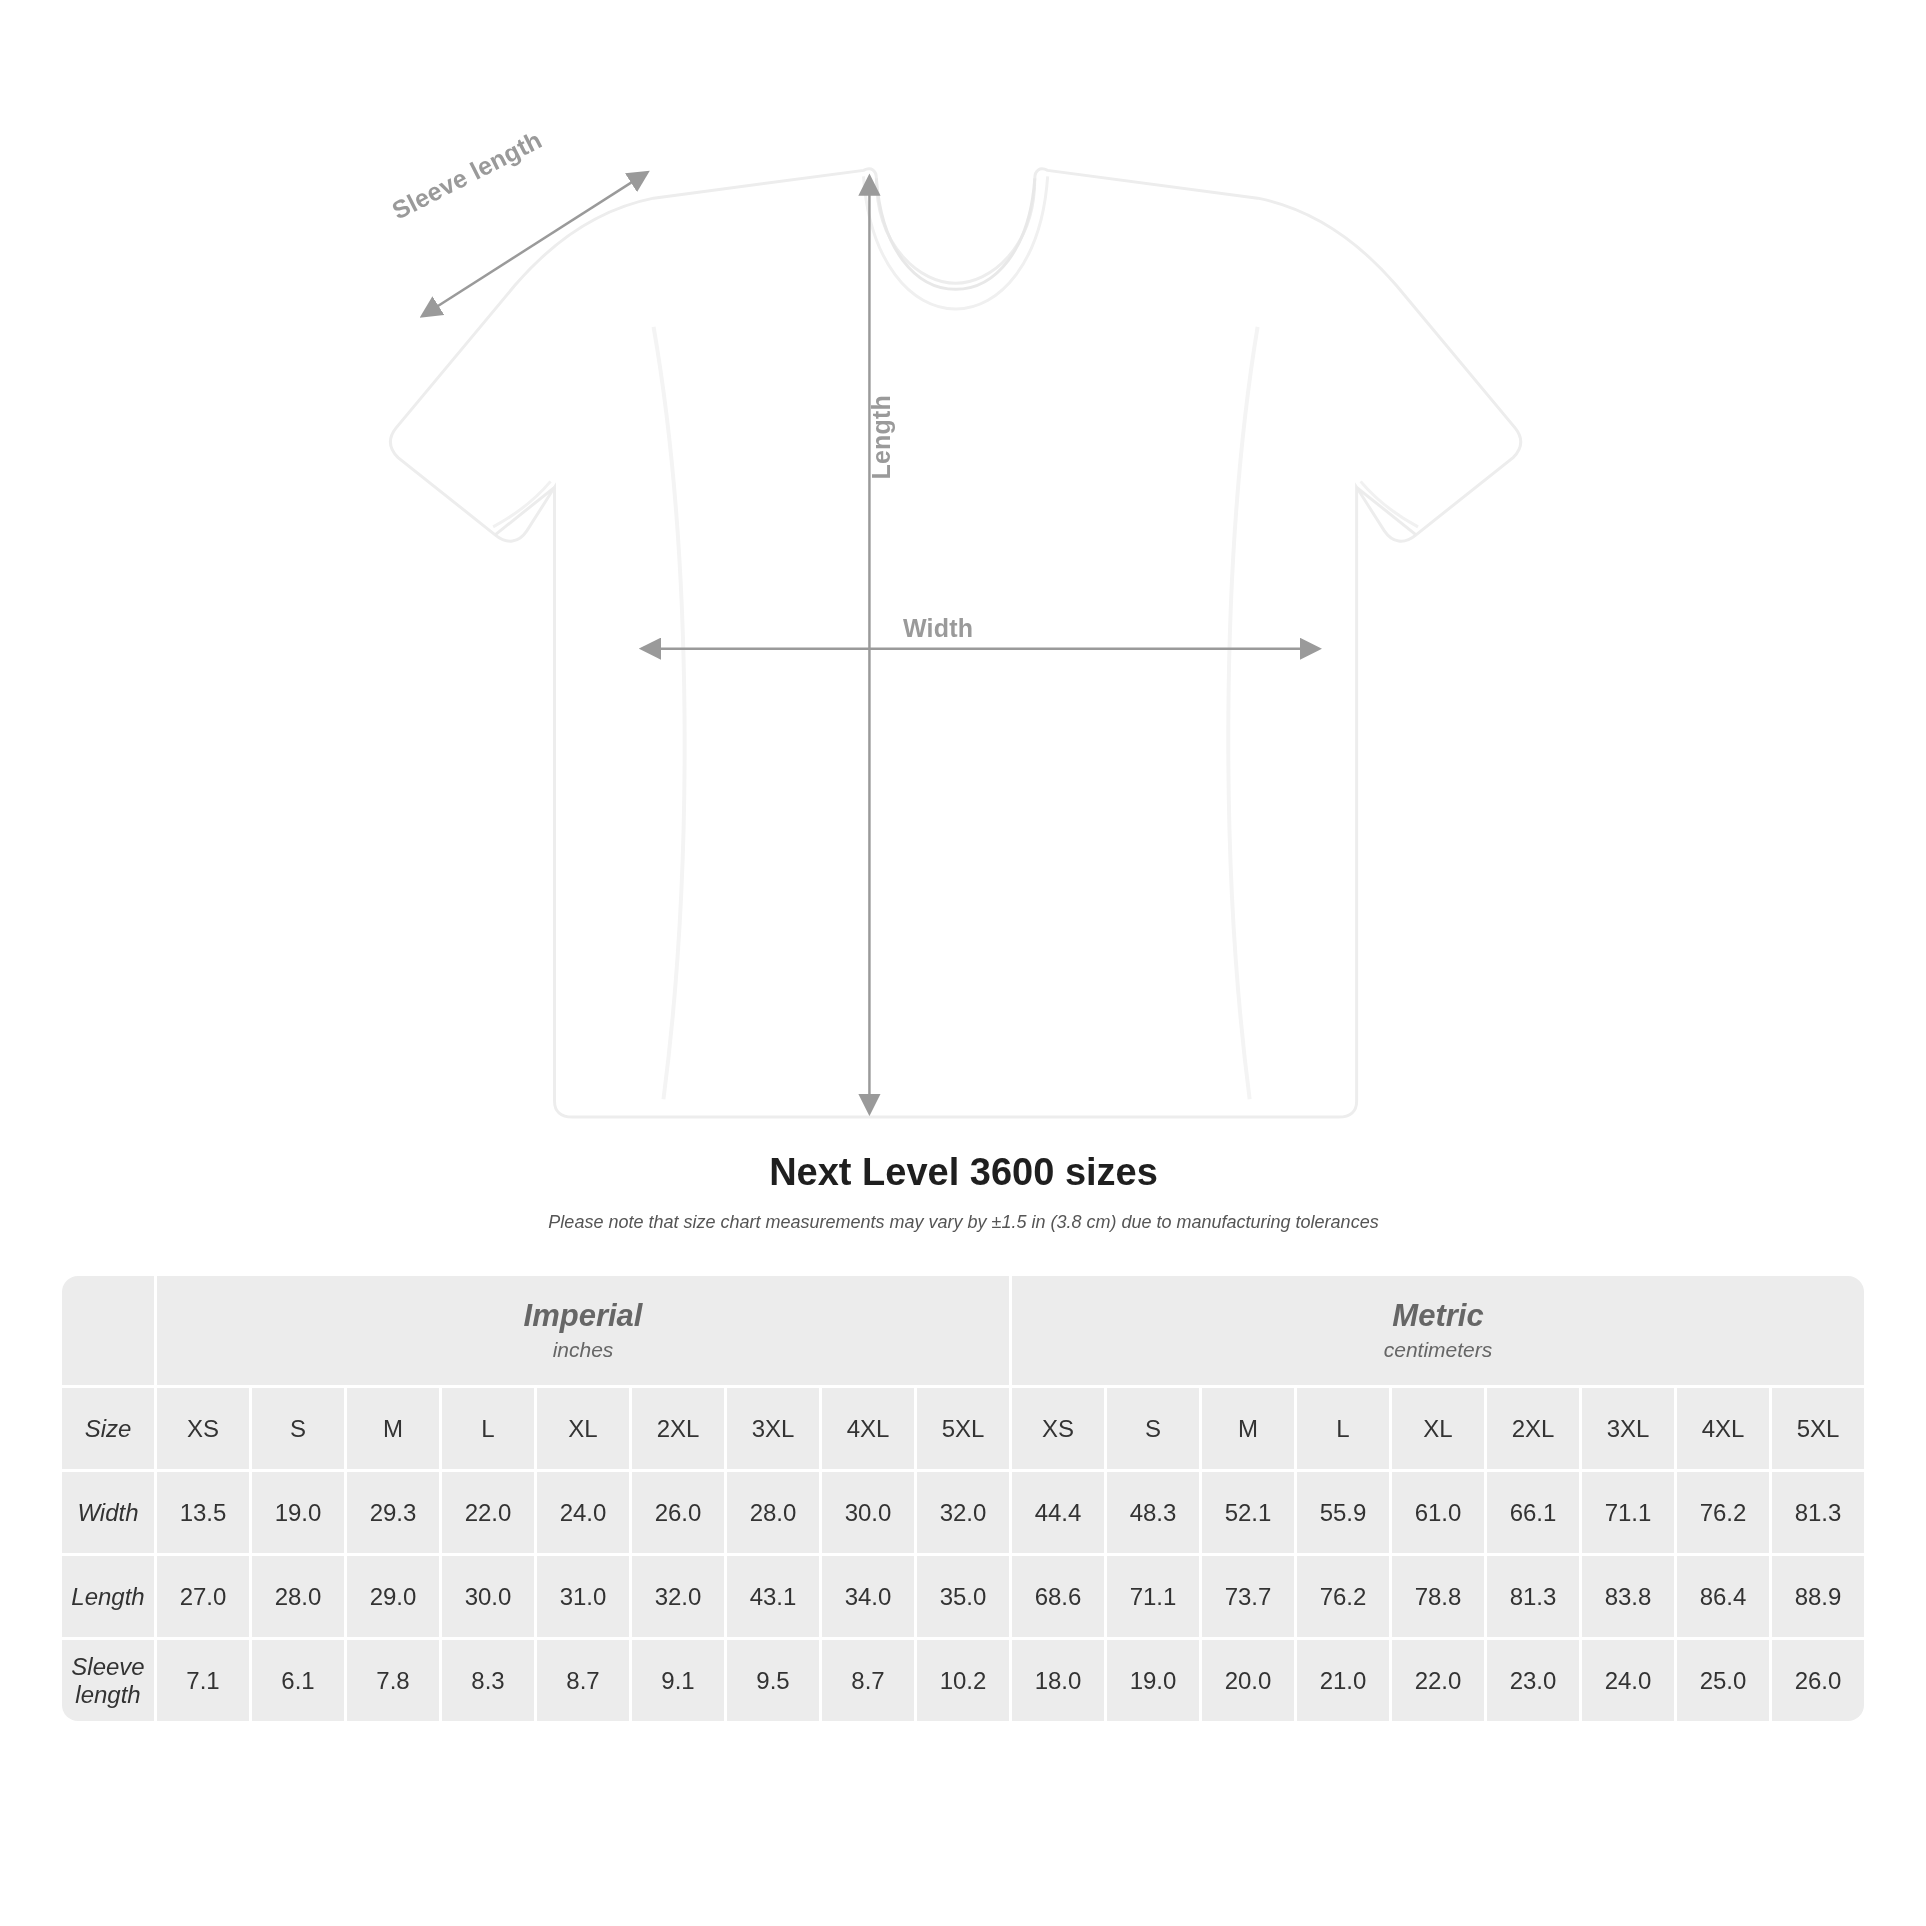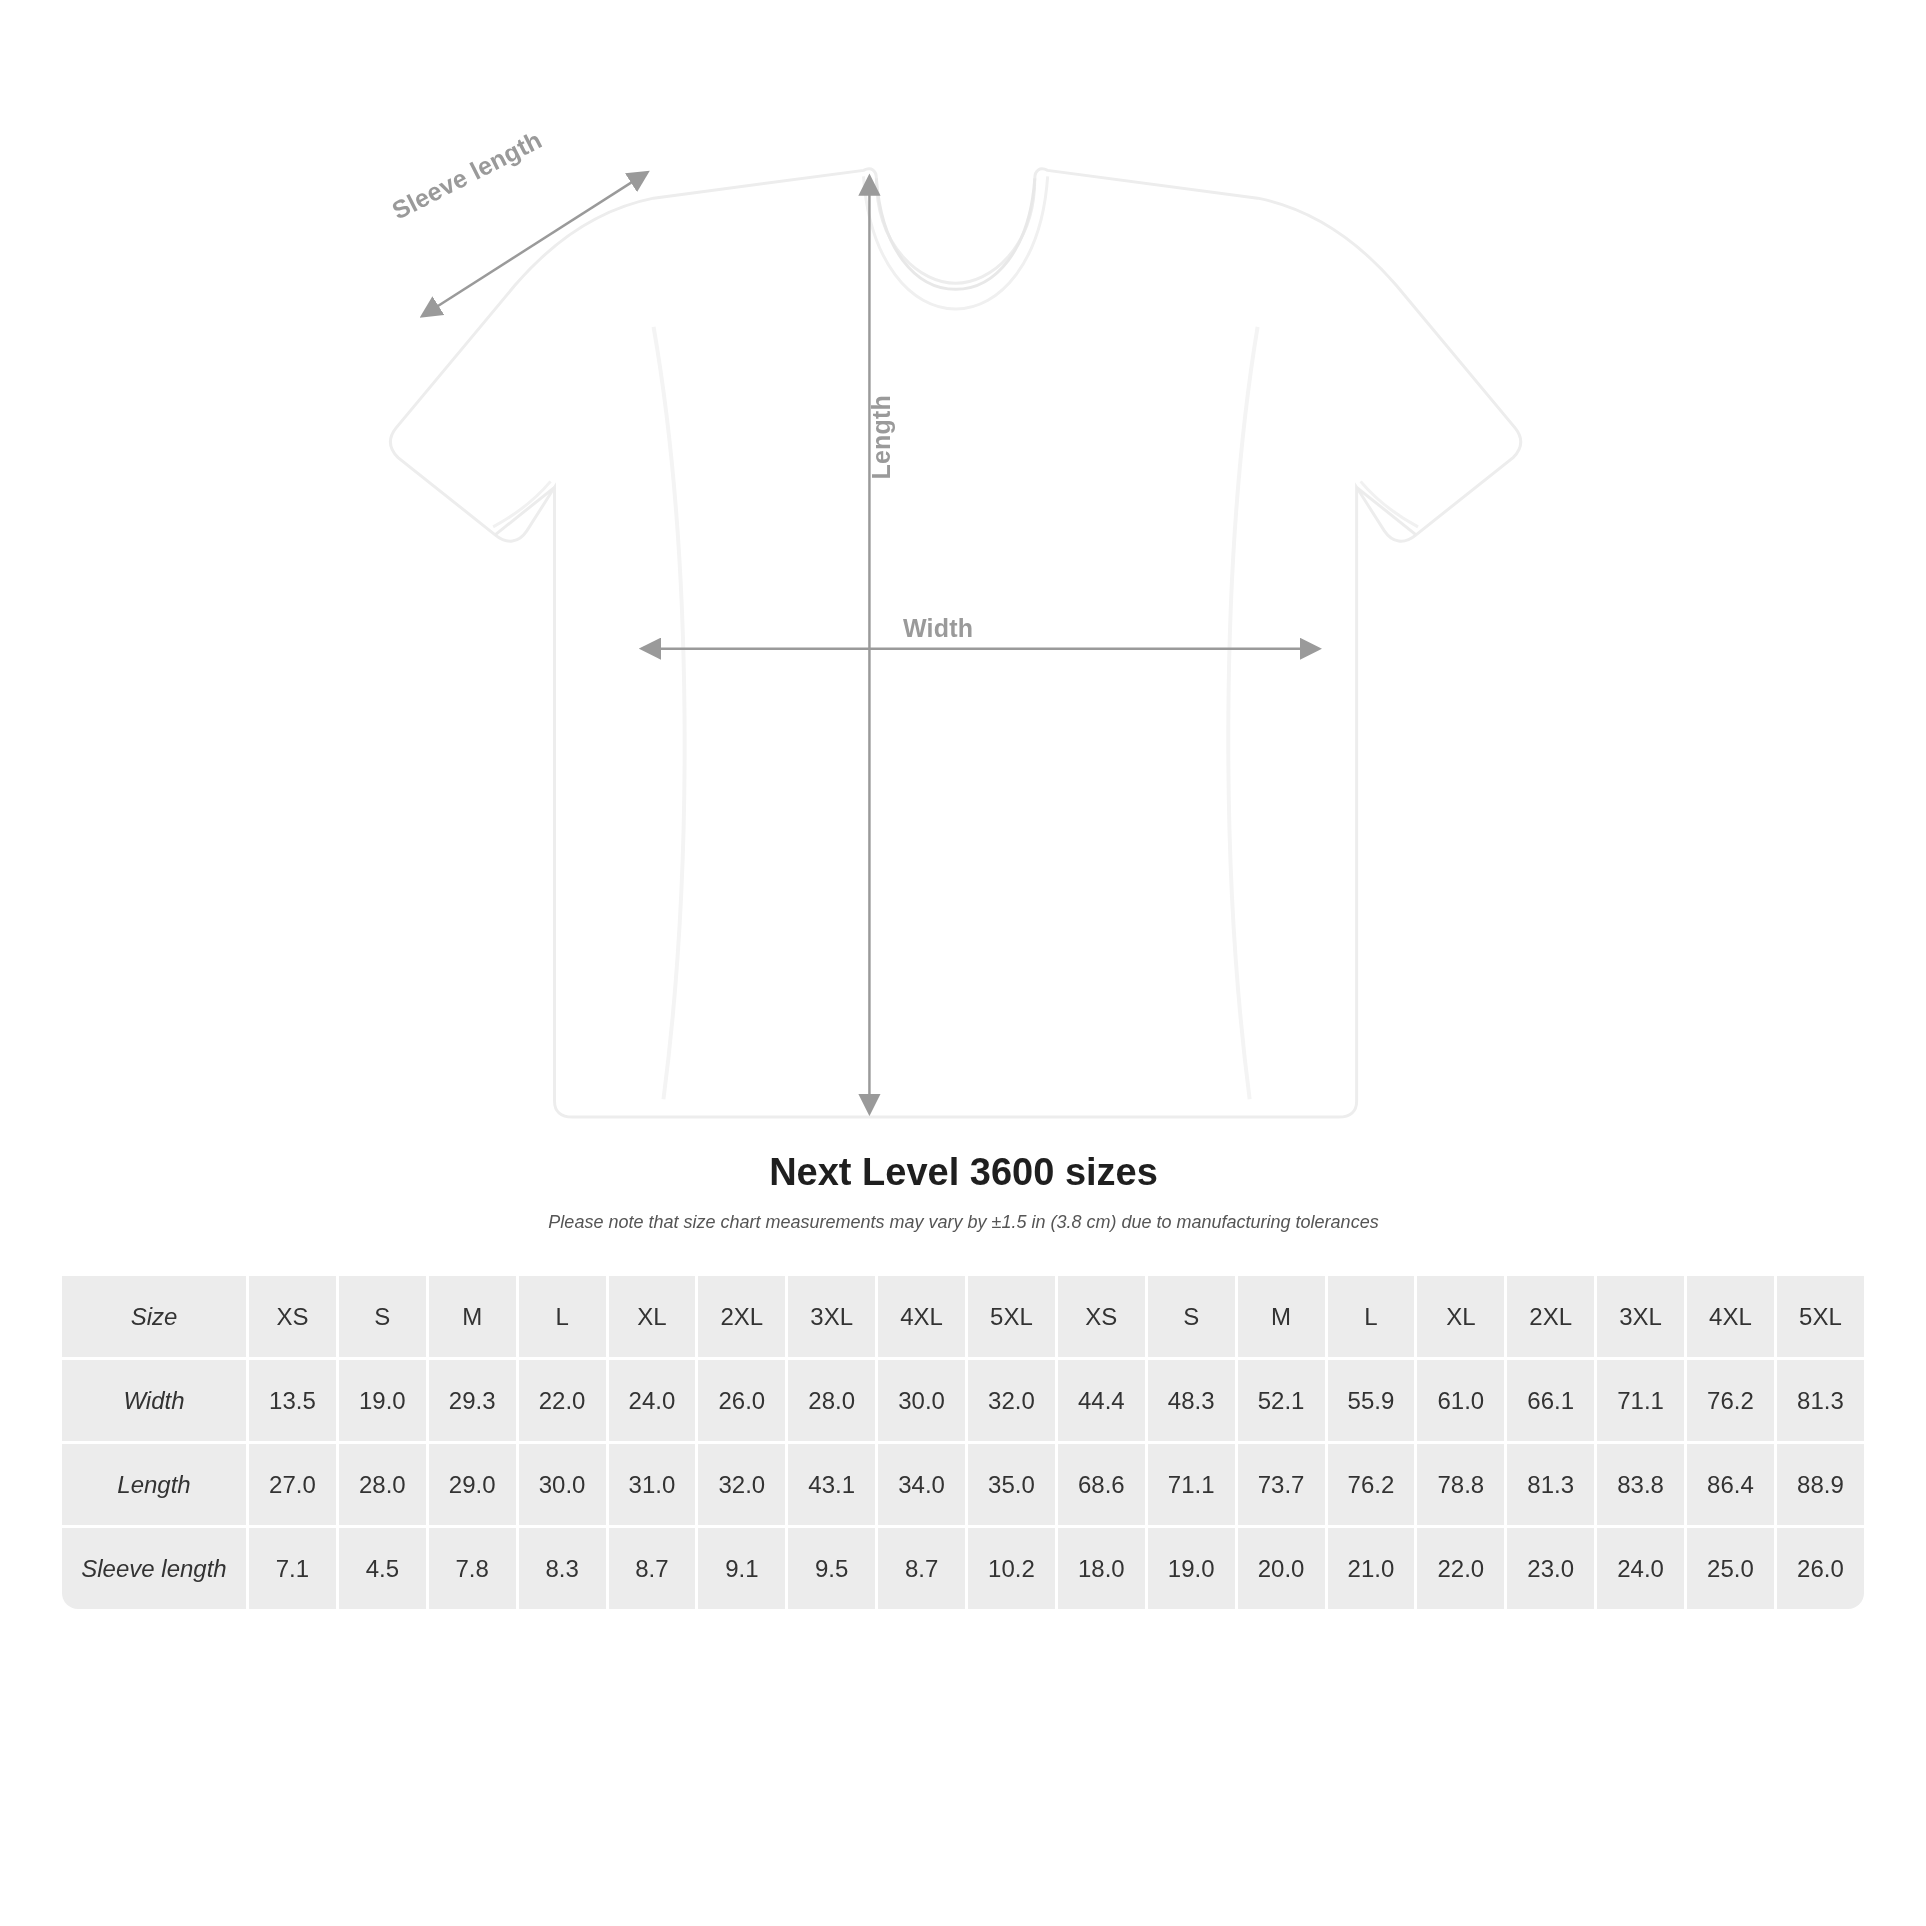--- a/index.html
+++ b/index.html
@@ -204,20 +204,31 @@
   </div>
 
   <div class="title-block">
     <h1 class="chart-title">Next Level 3600 sizes</h1>
     <p class="chart-note">Please note that size chart measurements may vary by ±1.5 in (3.8 cm) due to manufacturing tolerances</p>
   </div>
 
   <div class="table-wrap">
     <table class="size-table">
       <tbody>
+        <tr>
+          <td class="unit-head corner-cell rounded-tl"></td>
+          <td class="unit-head" colspan="9">
+            <span class="unit-name">Imperial</span>
+            <span class="unit-sub">inches</span>
+          </td>
+          <td class="unit-head rounded-tr" colspan="9">
+            <span class="unit-name">Metric</span>
+            <span class="unit-sub">centimeters</span>
+          </td>
+        </tr>
 
         <tr>
           <td class="row-head col-label">Size</td>
           <td class="size-head">XS</td>
           <td class="size-head">S</td>
           <td class="size-head">M</td>
           <td class="size-head">L</td>
           <td class="size-head">XL</td>
           <td class="size-head">2XL</td>
           <td class="size-head">3XL</td>
@@ -274,21 +285,21 @@
           <td>78.8</td>
           <td>81.3</td>
           <td>83.8</td>
           <td>86.4</td>
           <td>88.9</td>
         </tr>
 
         <tr>
           <td class="row-head col-label rounded-bl">Sleeve length</td>
           <td>7.1</td>
-          <td>4.5</td>
+          <td>6.1</td>
           <td>7.8</td>
           <td>8.3</td>
           <td>8.7</td>
           <td>9.1</td>
           <td>9.5</td>
           <td>8.7</td>
           <td>10.2</td>
           <td>18.0</td>
           <td>19.0</td>
           <td>20.0</td>

